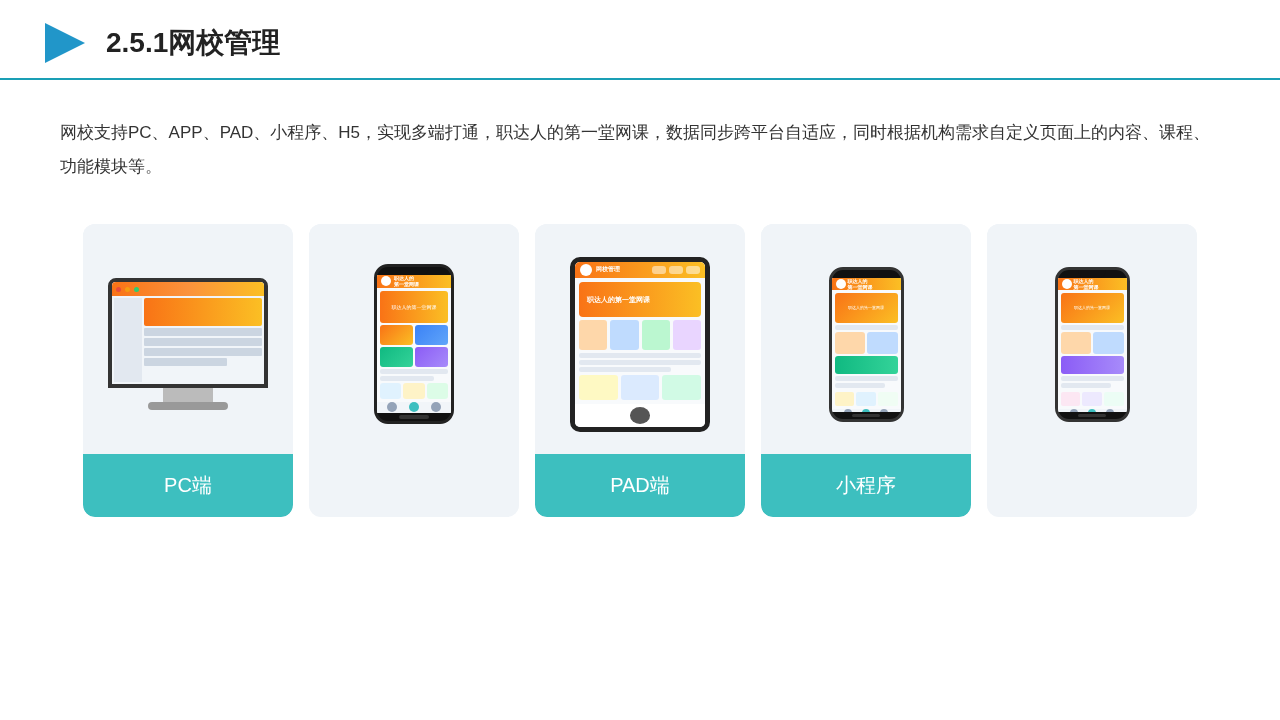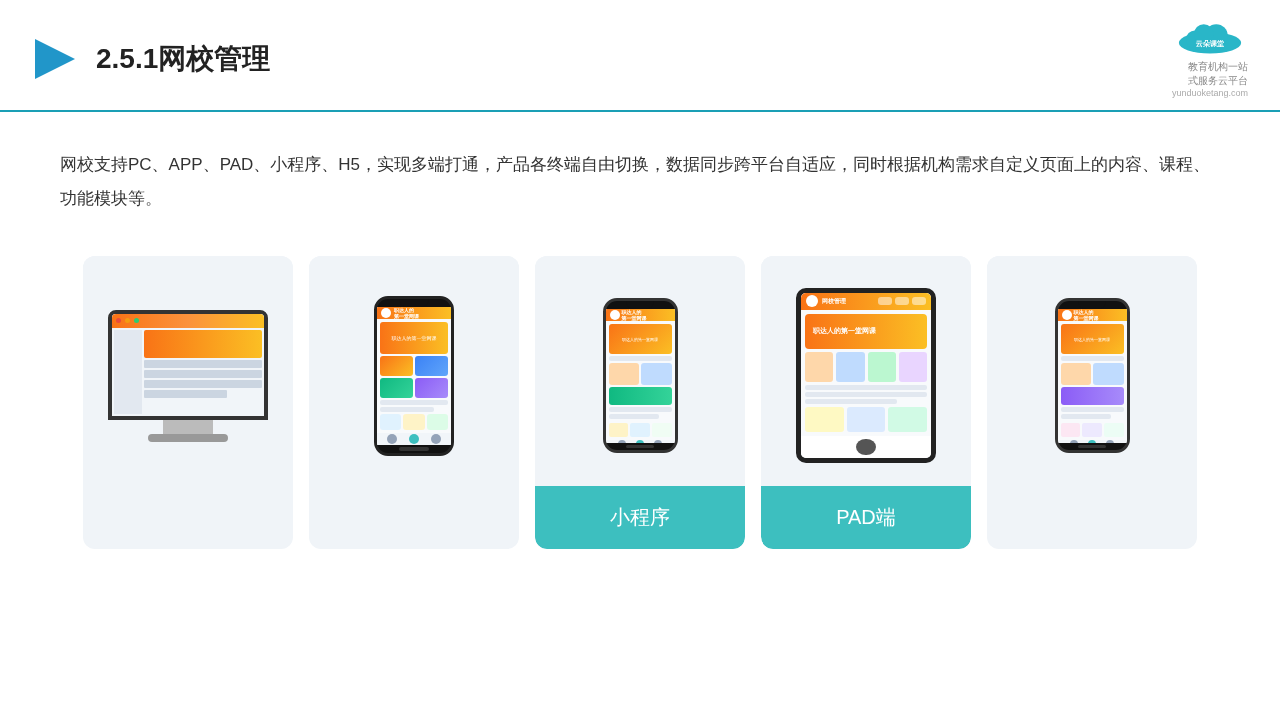--- a/index.html
+++ b/index.html
@@ -10,21 +10,21 @@
       height: 720px;
       overflow: hidden;
       position: relative;
     }
 
     
     .header {
       display: flex;
       align-items: center;
       justify-content: space-between;
-      padding: 18px 30px 10px 30px;
+      padding: 18px 30px 10px 40px;
       border-bottom: 2px solid #1a9fb5;
     }
     .header-left {
       display: flex;
       align-items: center;
       gap: 16px;
     }
     .play-icon {
       width: 50px;
       height: 50px;
@@ -435,41 +435,24 @@
 <body>
 
 <div class="header">
   <div class="header-left">
 
     <svg class="play-icon" viewBox="0 0 50 50">
       <polygon points="5,5 45,25 5,45" fill="#2196C9"></polygon>
     </svg>
     <span class="page-title">2.5.1网校管理</span>
   </div>
-  <div class="logo-area">
-
-    <svg class="logo-cloud" viewBox="0 0 90 45">
-
-      <ellipse cx="45" cy="28" rx="35" ry="12" fill="#29b6c8"></ellipse>
-      <circle cx="28" cy="24" r="10" fill="#29b6c8"></circle>
-      <circle cx="52" cy="20" r="13" fill="#29b6c8"></circle>
-      <circle cx="38" cy="18" r="11" fill="#29b6c8"></circle>
-
-      <text x="45" y="32" text-anchor="middle" font-size="8" fill="white" font-weight="bold">云朵课堂</text>
-    </svg>
-    <div class="logo-text">
-      <div style="white-space:pre-line; font-size:10px; color:#888; text-align:right; line-height:1.4;">教育机构一站
-式服务云平台</div>
-      <div style="font-size:9px; color:#aaa;">yunduoketang.com</div>
-    </div>
-  </div>
 </div>
 
 <div class="description">
-  <p>网校支持PC、APP、PAD、小程序、H5，实现多端打通，产品各终端自由切换，数据同步跨平台自适应，同时根据机构需求自定义页面上的内容、课程、功能模块等。</p>
+  <p>网校支持PC、APP、PAD、小程序、H5，实现多端打通，职达人的第一堂网课，数据同步跨平台自适应，同时根据机构需求自定义页面上的内容、课程、功能模块等。</p>
 </div>
 
 <div class="cards-area">
 
   <div class="card">
     <div class="card-image-area">
       <div class="monitor-wrap">
         <div class="monitor">
           <div class="monitor-screen-inner">
             <div class="monitor-top-bar">
@@ -488,20 +471,21 @@
                   <div class="monitor-row" style="width:70%;"></div>
                 </div>
               </div>
             </div>
           </div>
         </div>
         <div class="monitor-stand"></div>
         <div class="monitor-base"></div>
       </div>
     </div>
+    <div class="card-label">PC端</div>
   </div>
 
   <div class="card">
     <div class="card-image-area">
       <div class="phone">
         <div class="phone-notch"></div>
         <div class="phone-screen">
           <div class="phone-header-bar">
             <div class="phone-avatar"></div>
             <span class="phone-header-text">职达人的<br>第一堂网课</span>
@@ -530,61 +514,20 @@
             <div style="display:flex;gap:12px;">
               <div style="width:10px;height:10px;background:#94a3b8;border-radius:50%;"></div>
               <div style="width:10px;height:10px;background:#3dbfbf;border-radius:50%;"></div>
               <div style="width:10px;height:10px;background:#94a3b8;border-radius:50%;"></div>
             </div>
           </div>
         </div>
         <div class="phone-home-bar"></div>
       </div>
     </div>
-  </div>
-
-  <div class="card">
-    <div class="card-image-area">
-      <div class="mini-phone">
-        <div class="mini-phone-notch"></div>
-        <div class="mini-phone-screen">
-          <div class="mini-phone-header">
-            <div class="mini-phone-avatar"></div>
-            <span style="font-size:5px;color:#fff;font-weight:bold;">职达人的<br>第一堂网课</span>
-          </div>
-          <div class="mini-phone-content">
-            <div class="mini-phone-banner">
-              <span class="mini-phone-banner-text">职达人的第一堂网课</span>
-            </div>
-            <div class="mini-phone-row"></div>
-            <div class="mini-phone-cards">
-              <div class="mini-phone-card orange"></div>
-              <div class="mini-phone-card blue"></div>
-            </div>
-            <div style="height:18px;background:linear-gradient(90deg,#10b981,#34d399);border-radius:3px;"></div>
-            <div class="mini-phone-row"></div>
-            <div class="mini-phone-row" style="width:80%;"></div>
-            <div style="display:flex;gap:2px;margin-top:2px;">
-              <div style="flex:1;height:14px;background:#fef3c7;border-radius:2px;"></div>
-              <div style="flex:1;height:14px;background:#e0f2fe;border-radius:2px;"></div>
-              <div style="flex:1;height:14px;background:#f0fdf4;border-radius:2px;"></div>
-            </div>
-          </div>
-          <div style="height:14px;background:#f1f5f9;display:flex;align-items:center;justify-content:center;">
-            <div style="display:flex;gap:10px;">
-              <div style="width:8px;height:8px;background:#94a3b8;border-radius:50%;"></div>
-              <div style="width:8px;height:8px;background:#3dbfbf;border-radius:50%;"></div>
-              <div style="width:8px;height:8px;background:#94a3b8;border-radius:50%;"></div>
-            </div>
-          </div>
-        </div>
-        <div class="mini-phone-home-bar"></div>
-      </div>
-    </div>
-    <div class="card-label">小程序</div>
   </div>
 
   <div class="card">
     <div class="card-image-area">
       <div class="tablet">
         <div class="tablet-screen">
           <div class="tablet-header">
             <div class="tablet-avatar"></div>
             <span style="font-size:6px;color:#fff;font-weight:bold;">网校管理</span>
             <div class="tablet-nav">
@@ -634,20 +577,61 @@
           </div>
           <div class="mini-phone-content">
             <div class="mini-phone-banner">
               <span class="mini-phone-banner-text">职达人的第一堂网课</span>
             </div>
             <div class="mini-phone-row"></div>
             <div class="mini-phone-cards">
               <div class="mini-phone-card orange"></div>
               <div class="mini-phone-card blue"></div>
             </div>
+            <div style="height:18px;background:linear-gradient(90deg,#10b981,#34d399);border-radius:3px;"></div>
+            <div class="mini-phone-row"></div>
+            <div class="mini-phone-row" style="width:80%;"></div>
+            <div style="display:flex;gap:2px;margin-top:2px;">
+              <div style="flex:1;height:14px;background:#fef3c7;border-radius:2px;"></div>
+              <div style="flex:1;height:14px;background:#e0f2fe;border-radius:2px;"></div>
+              <div style="flex:1;height:14px;background:#f0fdf4;border-radius:2px;"></div>
+            </div>
+          </div>
+          <div style="height:14px;background:#f1f5f9;display:flex;align-items:center;justify-content:center;">
+            <div style="display:flex;gap:10px;">
+              <div style="width:8px;height:8px;background:#94a3b8;border-radius:50%;"></div>
+              <div style="width:8px;height:8px;background:#3dbfbf;border-radius:50%;"></div>
+              <div style="width:8px;height:8px;background:#94a3b8;border-radius:50%;"></div>
+            </div>
+          </div>
+        </div>
+        <div class="mini-phone-home-bar"></div>
+      </div>
+    </div>
+    <div class="card-label">小程序</div>
+  </div>
+
+  <div class="card">
+    <div class="card-image-area">
+      <div class="mini-phone">
+        <div class="mini-phone-notch"></div>
+        <div class="mini-phone-screen">
+          <div class="mini-phone-header">
+            <div class="mini-phone-avatar"></div>
+            <span style="font-size:5px;color:#fff;font-weight:bold;">职达人的<br>第一堂网课</span>
+          </div>
+          <div class="mini-phone-content">
+            <div class="mini-phone-banner">
+              <span class="mini-phone-banner-text">职达人的第一堂网课</span>
+            </div>
+            <div class="mini-phone-row"></div>
+            <div class="mini-phone-cards">
+              <div class="mini-phone-card orange"></div>
+              <div class="mini-phone-card blue"></div>
+            </div>
             <div style="height:18px;background:linear-gradient(90deg,#8b5cf6,#a78bfa);border-radius:3px;"></div>
             <div class="mini-phone-row"></div>
             <div class="mini-phone-row" style="width:80%;"></div>
             <div style="display:flex;gap:2px;margin-top:2px;">
               <div style="flex:1;height:14px;background:#fce7f3;border-radius:2px;"></div>
               <div style="flex:1;height:14px;background:#ede9fe;border-radius:2px;"></div>
               <div style="flex:1;height:14px;background:#ecfdf5;border-radius:2px;"></div>
             </div>
           </div>
           <div style="height:14px;background:#f1f5f9;display:flex;align-items:center;justify-content:center;">

